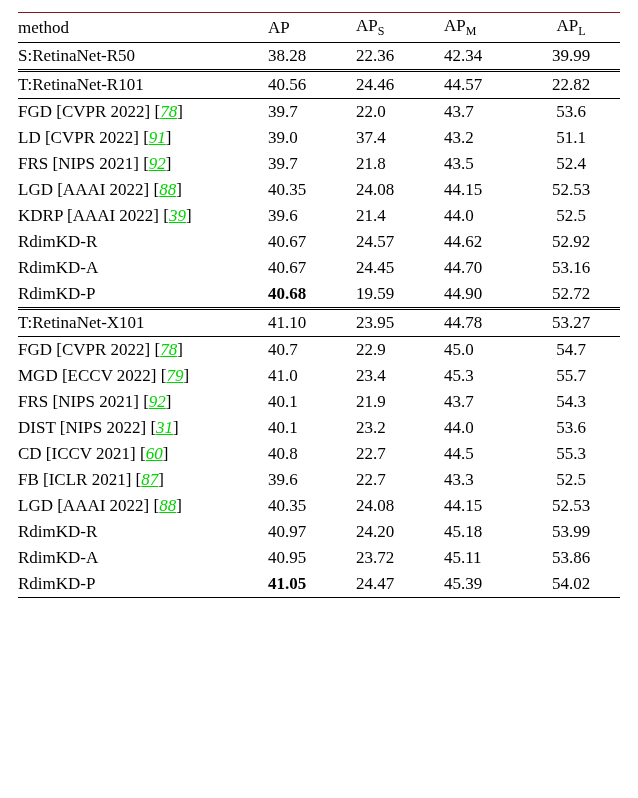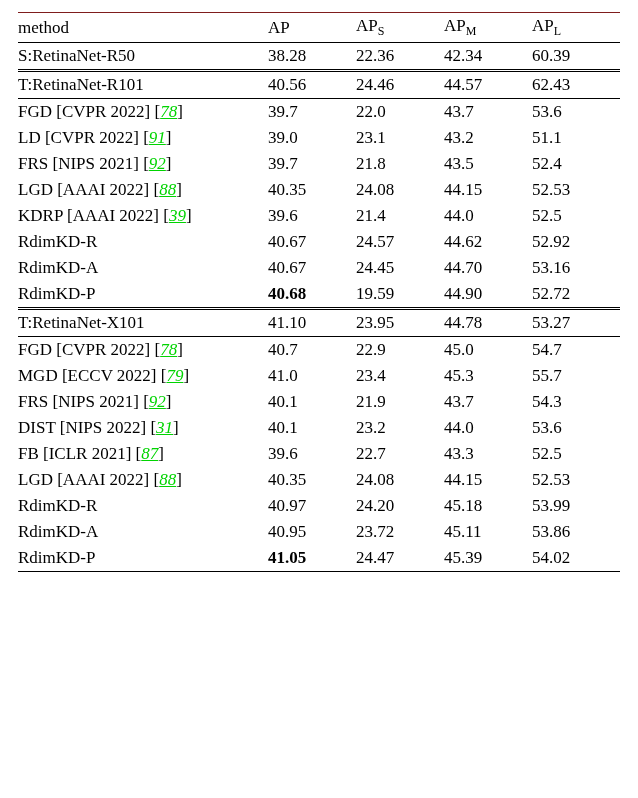--- a/index.html
+++ b/index.html
@@ -18,21 +18,21 @@
     }
     td, th {
       text-align: left;
       padding: 3px 10px 3px 0;
       white-space: nowrap;
     }
     .col-method { width: 240px; }
     .col-ap { width: 78px; }
     .col-aps { width: 78px; }
     .col-apm { width: 78px; }
-    .col-apl { width: 78px; }
+    .col-apl { width: 78px; text-align: center; }
     .hr-top td { border-top: 1px solid #7f1d1d; }
     .hr-bot td { border-bottom: 1px solid #000; }
     .hr-dbl td { border-top: 3px double #000; }
     .sub { font-size: 12px; vertical-align: sub; position: relative; top: 0px; }
     .ref {
       color: #00d400;
       font-style: italic;
     }
     .bold { font-weight: bold; }
   </style>
@@ -46,40 +46,40 @@
         <td class="col-ap">AP</td>
         <td class="col-aps"><span>AP</span><span class="sub">S</span></td>
         <td class="col-apm"><span>AP</span><span class="sub">M</span></td>
         <td class="col-apl"><span>AP</span><span class="sub">L</span></td>
       </tr>
       <tr>
         <td class="col-method">S:RetinaNet-R50</td>
         <td class="col-ap">38.28</td>
         <td class="col-aps">22.36</td>
         <td class="col-apm">42.34</td>
-        <td class="col-apl">60.39</td>
+        <td class="col-apl">39.99</td>
       </tr>
       <tr class="hr-dbl hr-bot">
         <td class="col-method">T:RetinaNet-R101</td>
         <td class="col-ap">40.56</td>
         <td class="col-aps">24.46</td>
         <td class="col-apm">44.57</td>
-        <td class="col-apl">62.43</td>
+        <td class="col-apl">22.82</td>
       </tr>
       <tr>
         <td class="col-method"><span>FGD [CVPR 2022] [</span><a class="ref" href="#">78</a><span>]</span></td>
         <td class="col-ap">39.7</td>
         <td class="col-aps">22.0</td>
         <td class="col-apm">43.7</td>
         <td class="col-apl">53.6</td>
       </tr>
       <tr>
         <td class="col-method"><span>LD [CVPR 2022] [</span><a class="ref" href="#">91</a><span>]</span></td>
         <td class="col-ap">39.0</td>
-        <td class="col-aps">23.1</td>
+        <td class="col-aps">37.4</td>
         <td class="col-apm">43.2</td>
         <td class="col-apl">51.1</td>
       </tr>
       <tr>
         <td class="col-method"><span>FRS [NIPS 2021] [</span><a class="ref" href="#">92</a><span>]</span></td>
         <td class="col-ap">39.7</td>
         <td class="col-aps">21.8</td>
         <td class="col-apm">43.5</td>
         <td class="col-apl">52.4</td>
       </tr>
@@ -147,20 +147,27 @@
         <td class="col-apl">54.3</td>
       </tr>
       <tr>
         <td class="col-method"><span>DIST [NIPS 2022] [</span><a class="ref" href="#">31</a><span>]</span></td>
         <td class="col-ap">40.1</td>
         <td class="col-aps">23.2</td>
         <td class="col-apm">44.0</td>
         <td class="col-apl">53.6</td>
       </tr>
       <tr>
+        <td class="col-method"><span>CD [ICCV 2021] [</span><a class="ref" href="#">60</a><span>]</span></td>
+        <td class="col-ap">40.8</td>
+        <td class="col-aps">22.7</td>
+        <td class="col-apm">44.5</td>
+        <td class="col-apl">55.3</td>
+      </tr>
+      <tr>
         <td class="col-method"><span>FB [ICLR 2021] [</span><a class="ref" href="#">87</a><span>]</span></td>
         <td class="col-ap">39.6</td>
         <td class="col-aps">22.7</td>
         <td class="col-apm">43.3</td>
         <td class="col-apl">52.5</td>
       </tr>
       <tr>
         <td class="col-method"><span>LGD [AAAI 2022] [</span><a class="ref" href="#">88</a><span>]</span></td>
         <td class="col-ap">40.35</td>
         <td class="col-aps">24.08</td>

